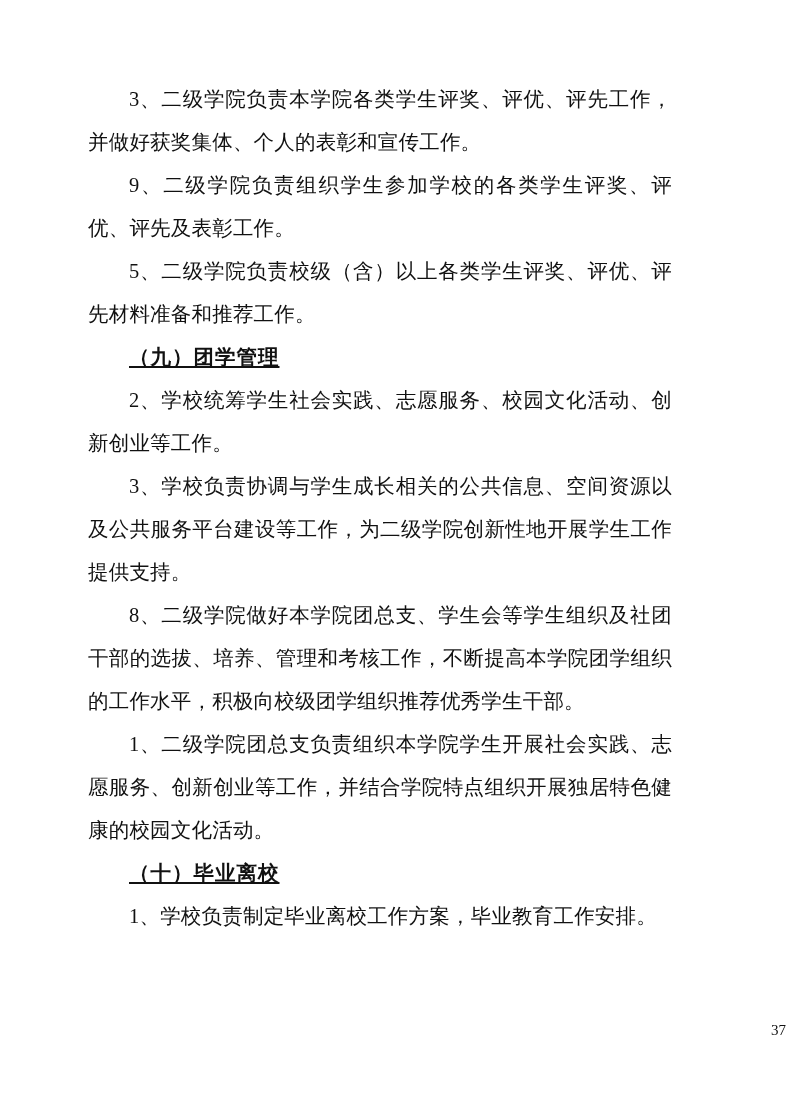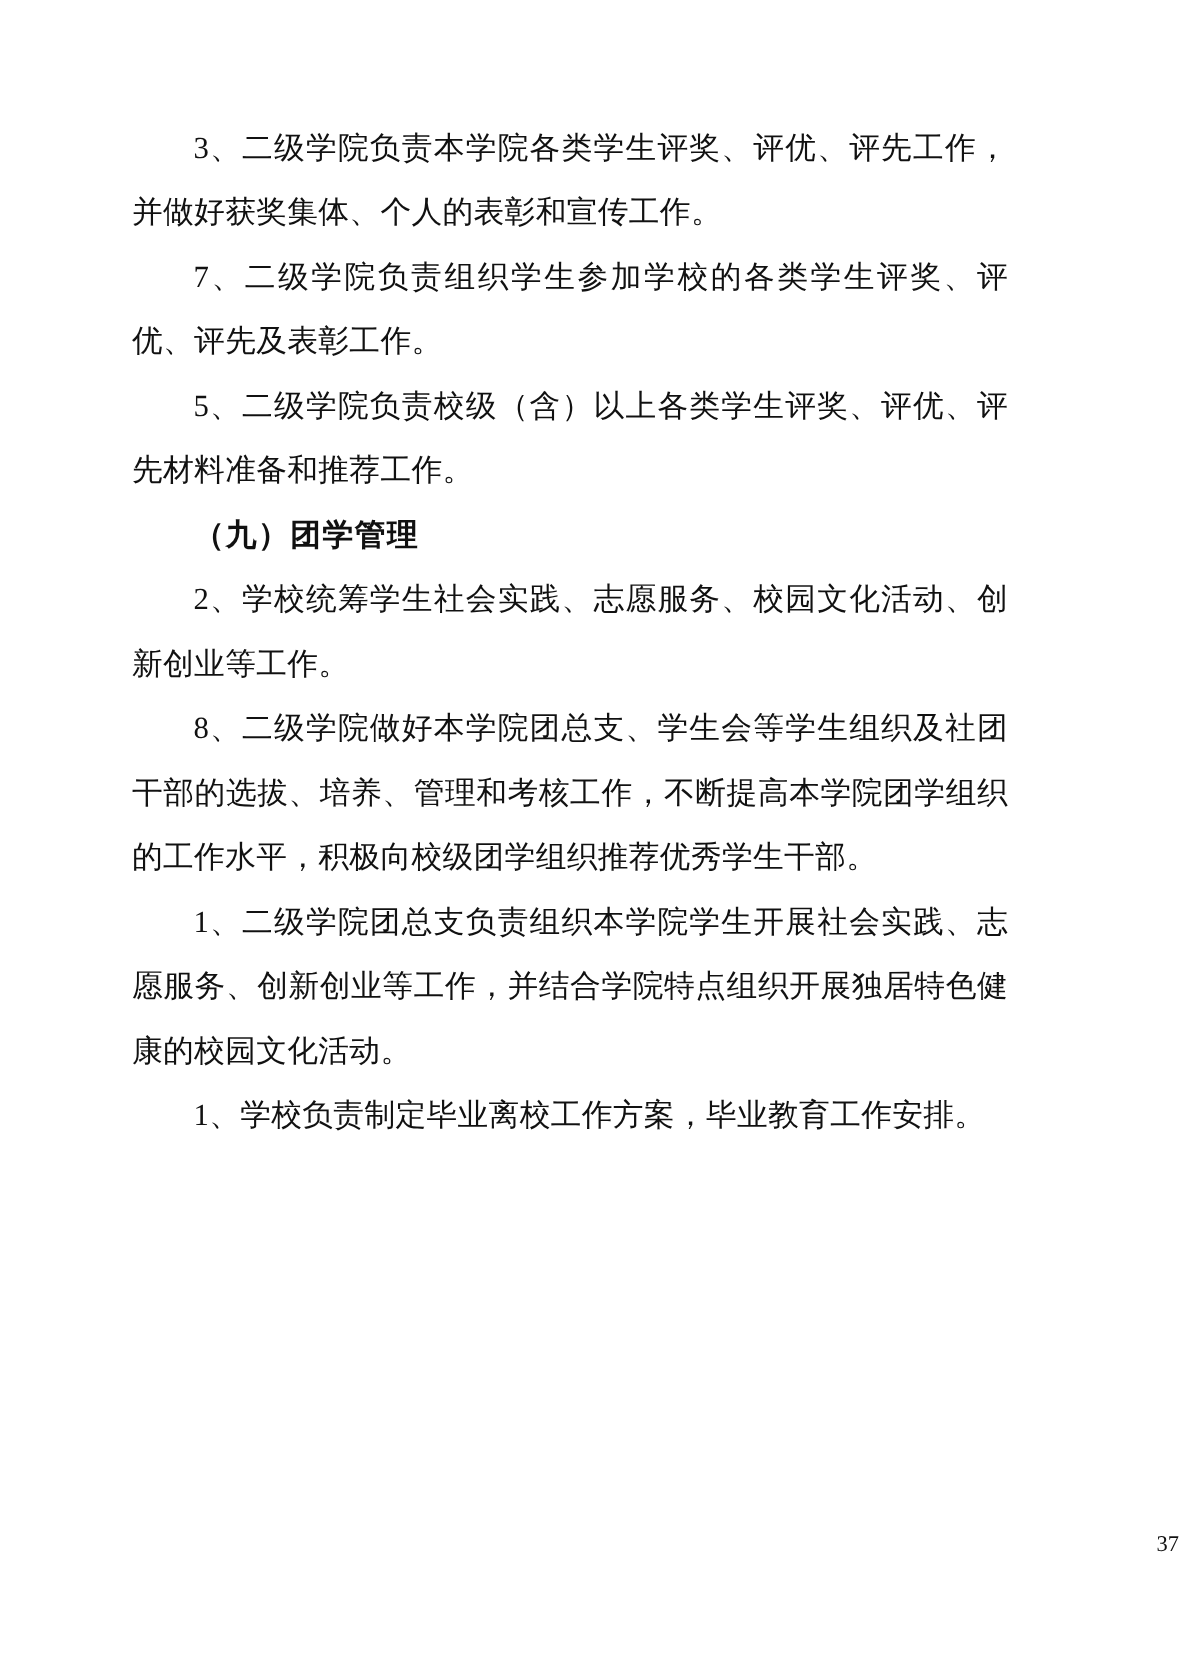--- a/index.html
+++ b/index.html
@@ -36,51 +36,54 @@
     text-indent: 2em;
     margin: 0 0 0 0;
   }
   .heading {
     font-size: 20.5px;
     line-height: 43px;
     font-weight: bold;
     text-indent: 2em;
     margin: 0;
     letter-spacing: 1px;
+    text-decoration: underline;
   }
   .page-number {
     position: absolute;
     left: 0;
     right: 0;
     bottom: 72px;
     text-align: right;
     font-size: 15px;
     font-family: "Liberation Serif", "DejaVu Serif", serif;
     color: #111111;
   }
 </style>
 </head>
 <body>
 
 <div class="page">
 
   <p class="body-text para">3、二级学院负责本学院各类学生评奖、评优、评先工作，并做好获奖集体、个人的表彰和宣传工作。</p>
 
-  <p class="body-text para">7、二级学院负责组织学生参加学校的各类学生评奖、评优、评先及表彰工作。</p>
+  <p class="body-text para">9、二级学院负责组织学生参加学校的各类学生评奖、评优、评先及表彰工作。</p>
 
   <p class="body-text para">5、二级学院负责校级（含）以上各类学生评奖、评优、评先材料准备和推荐工作。</p>
 
   <h2 class="heading">（九）团学管理</h2>
 
 
   <p class="body-text para">2、学校统筹学生社会实践、志愿服务、校园文化活动、创新创业等工作。</p>
 
+  <p class="body-text para">3、学校负责协调与学生成长相关的公共信息、空间资源以及公共服务平台建设等工作，为二级学院创新性地开展学生工作提供支持。</p>
 
   <p class="body-text para">8、二级学院做好本学院团总支、学生会等学生组织及社团干部的选拔、培养、管理和考核工作，不断提高本学院团学组织的工作水平，积极向校级团学组织推荐优秀学生干部。</p>
 
   <p class="body-text para">1、二级学院团总支负责组织本学院学生开展社会实践、志愿服务、创新创业等工作，并结合学院特点组织开展独居特色健康的校园文化活动。</p>
 
+  <h2 class="heading">（十）毕业离校</h2>
 
   <p class="body-text para">1、学校负责制定毕业离校工作方案，毕业教育工作安排。</p>
 
 </div>
 
 <div class="page-number">37</div>
 
 </body></html>

